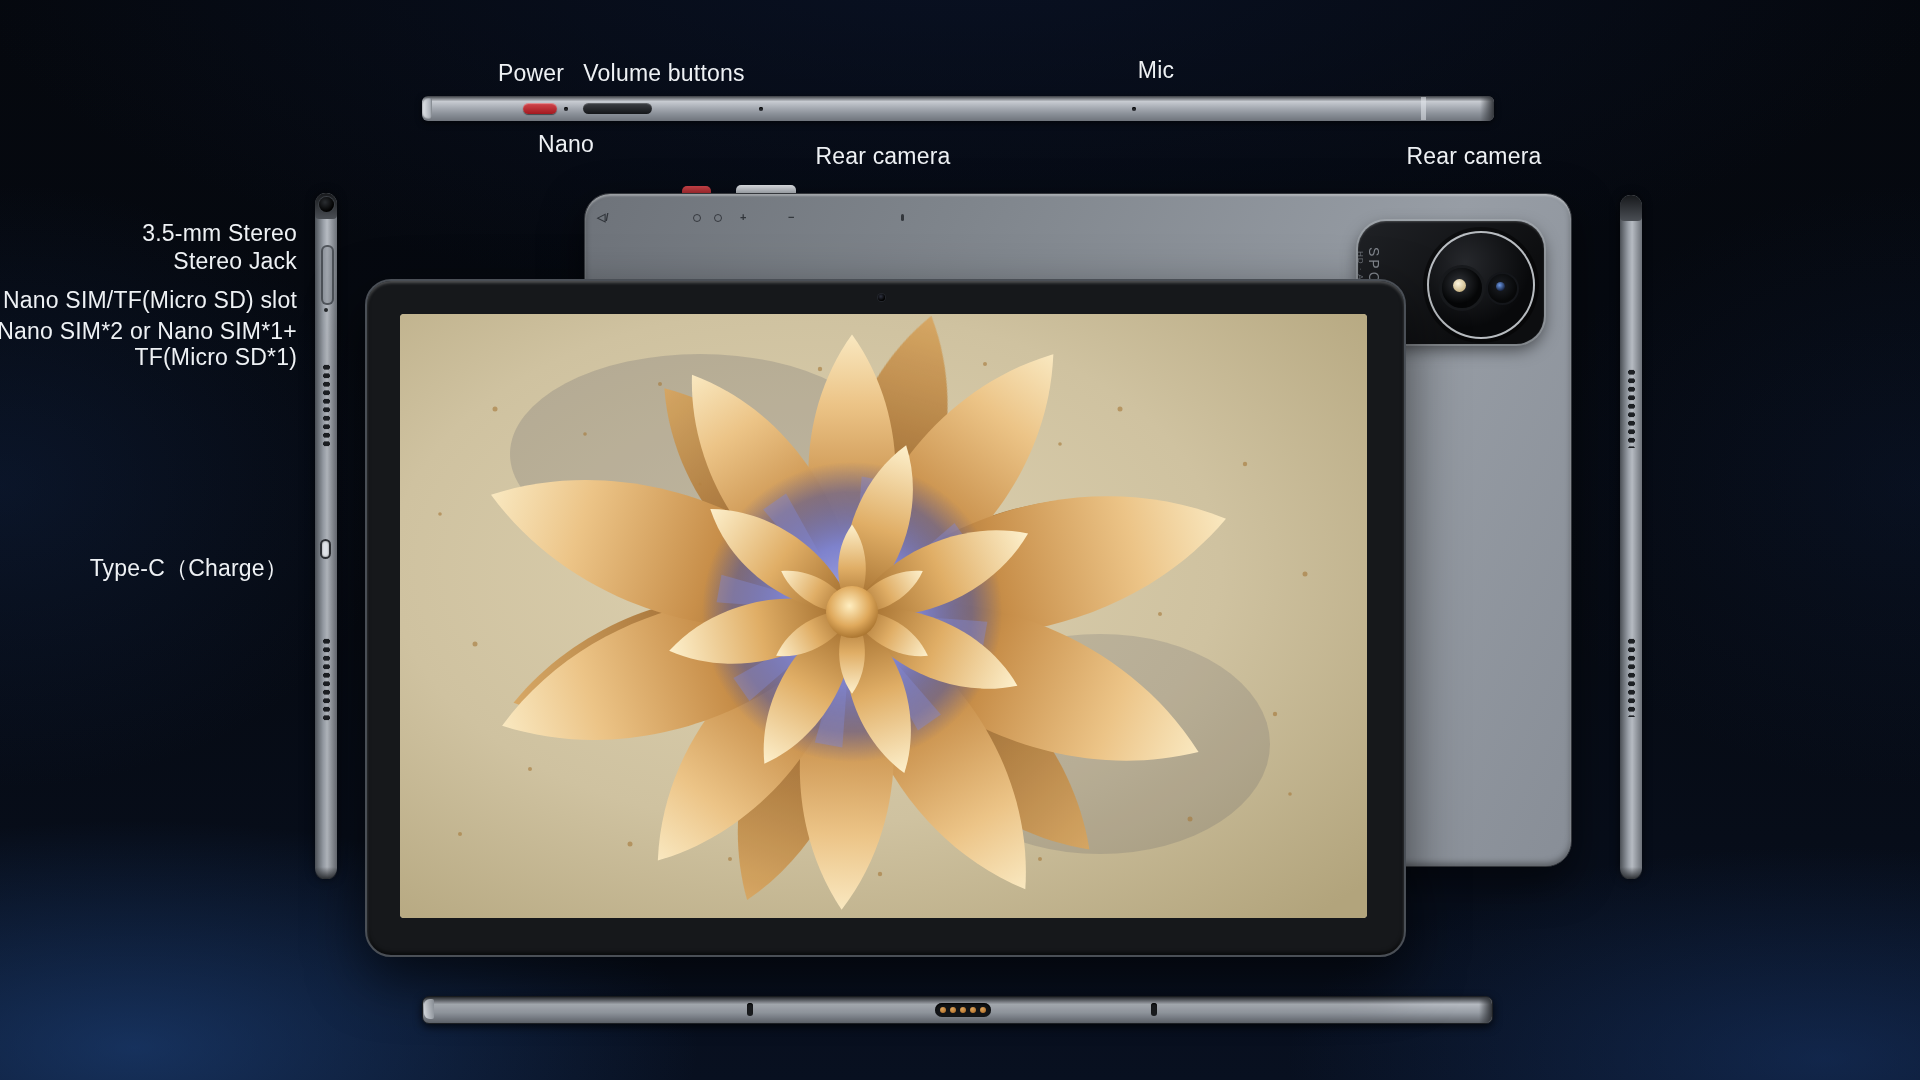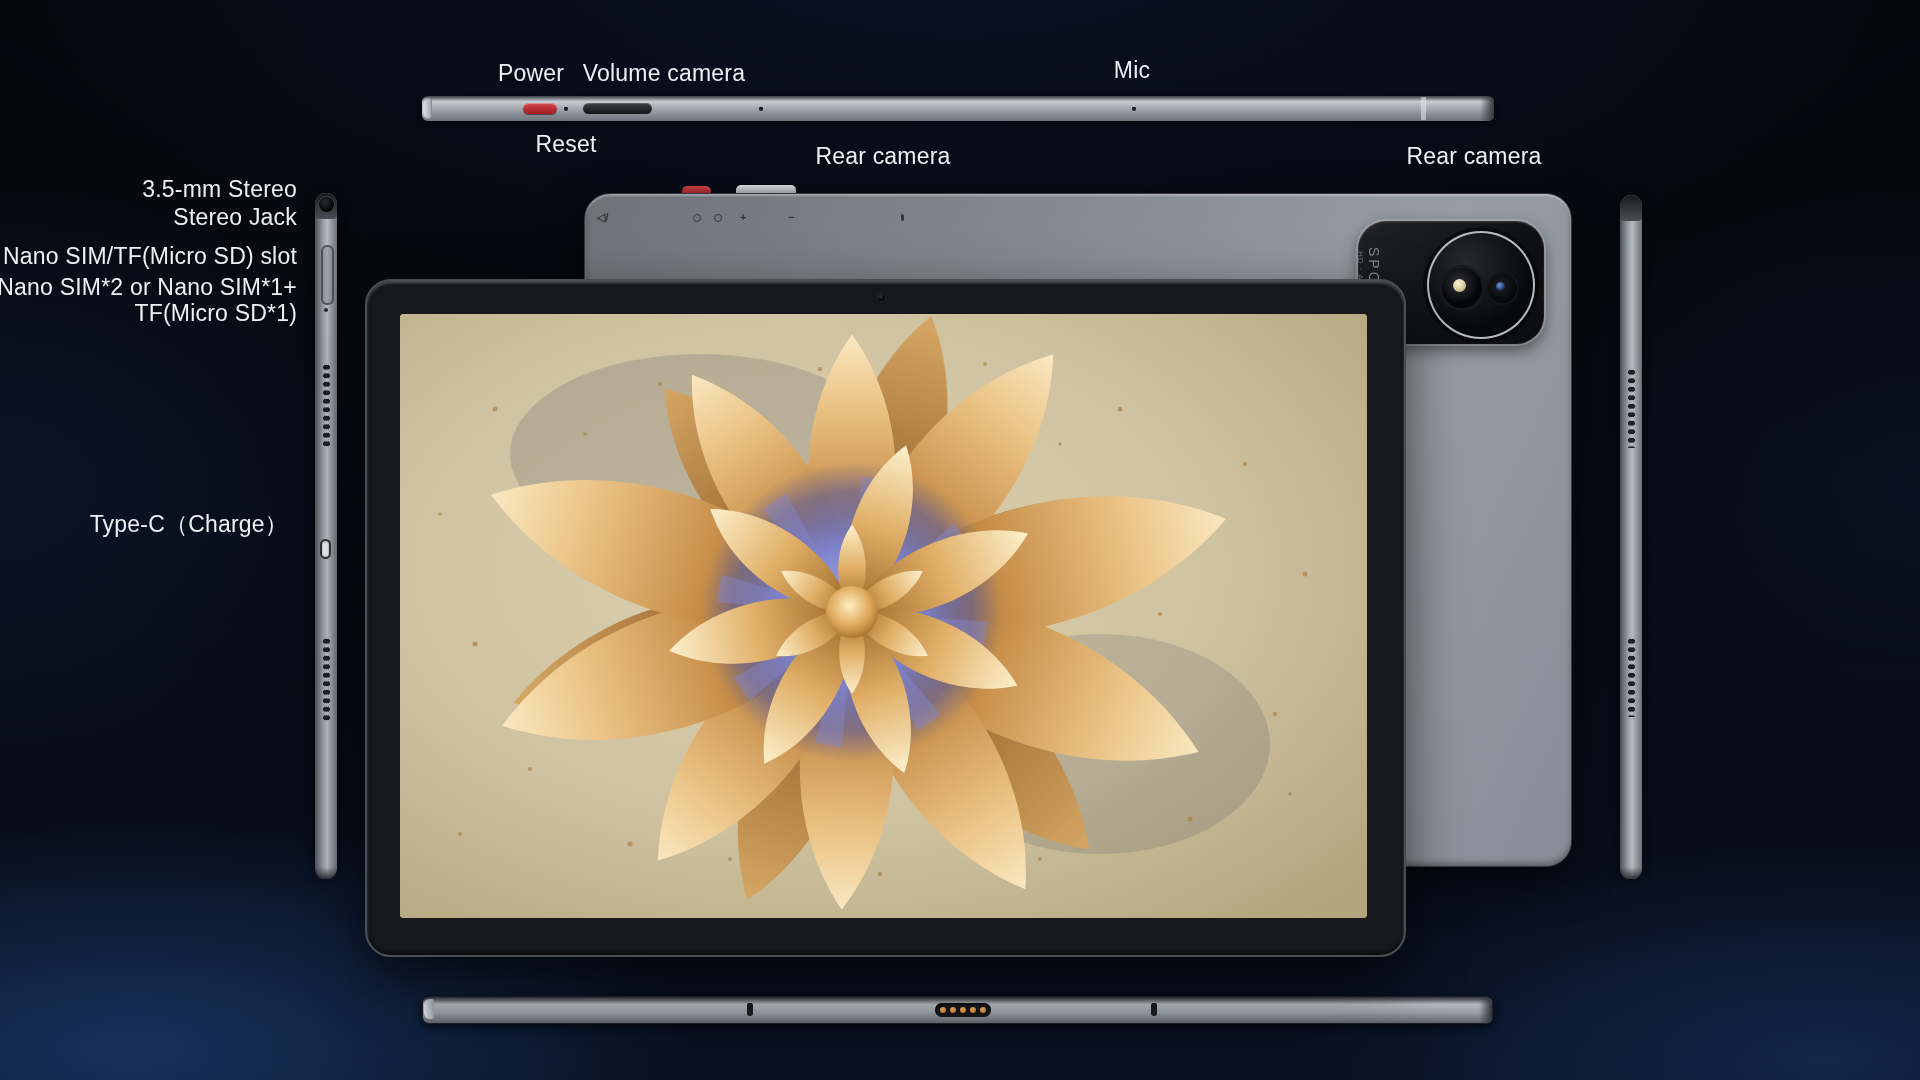--- a/index.html
+++ b/index.html
@@ -7,21 +7,21 @@
     font-family:"Liberation Sans",sans-serif;
     background:
       radial-gradient(42% 30% at 7% 97%, rgba(38,86,160,.48), transparent 70%),
       radial-gradient(40% 28% at 95% 98%, rgba(32,72,140,.40), transparent 70%),
       radial-gradient(30% 40% at 0% 45%, rgba(22,48,96,.30), transparent 70%),
       radial-gradient(30% 40% at 100% 45%, rgba(18,40,84,.22), transparent 70%),
       radial-gradient(70% 45% at 50% -5%, rgba(12,24,52,.55), transparent 75%),
       linear-gradient(180deg,#05080e 0%,#060a12 55%,#081020 100%);}
   .lbl{position:absolute;color:#eef1f4;font-size:23px;font-weight:500;line-height:1.2;
        white-space:nowrap;transform:translateX(-50%);letter-spacing:.2px;}
-  .lbl-left{transform:none;text-align:right;}
+  .lbl-left{transform:none;text-align:right;margin-top:44px;}
   
   .topbar{position:absolute;left:422px;top:96px;width:1072px;height:25px;border-radius:6px;
     background:linear-gradient(180deg,#3a3d42 0%,#c7cbd1 22%,#a6abb3 48%,#8a9098 72%,#6f747c 100%);
     box-shadow:0 2px 6px rgba(0,0,0,.6);}
   .topbar .cap-l{position:absolute;left:0;top:2px;width:10px;height:21px;border-radius:6px 2px 2px 6px;
     background:linear-gradient(90deg,#e6e9ed,#9fa5ad);box-shadow:inset 0 0 2px #41454b;}
   .topbar .cap-r{position:absolute;right:0;top:0;width:14px;height:100%;border-radius:0 6px 6px 0;
     background:linear-gradient(90deg,rgba(40,43,48,0),#34373c);}
   .pill{position:absolute;top:7px;height:11px;border-radius:6px;}
   .pill.red{left:101px;width:34px;background:linear-gradient(180deg,#d2484e,#a3191f);box-shadow:inset 0 1px 1px rgba(255,255,255,.4),0 1px 1px rgba(0,0,0,.5);}
@@ -98,23 +98,23 @@
     background:radial-gradient(circle at 40% 35%,#2e3240,#000 70%);box-shadow:0 0 0 1px #23262c;}
   .screen{position:absolute;left:33px;top:33px;width:967px;height:604px;border-radius:4px;overflow:hidden;background:#cfc2a0;}
   .screen svg{display:block;}
 </style>
 </head>
 <body>
 
 <div id="stage">
 
   <div class="lbl" style="left:531px;top:60px">Power</div>
-  <div class="lbl" style="left:664px;top:60px">Volume camera</div>
-  <div class="lbl" style="left:1132px;top:57px">Mic</div>
-  <div class="lbl" style="left:566px;top:131px">Reset</div>
+  <div class="lbl" style="left:664px;top:60px">Volume buttons</div>
+  <div class="lbl" style="left:1156px;top:57px">Mic</div>
+  <div class="lbl" style="left:566px;top:131px">Nano</div>
   <div class="lbl" style="left:883px;top:143px">Rear camera</div>
   <div class="lbl" style="left:1474px;top:143px">Rear camera</div>
 
   <div class="lbl lbl-left" style="right:1623px;top:176px">
     <div>3.5-mm Stereo</div>
     <div>Stereo Jack</div>
   </div>
   <div class="lbl lbl-left" style="right:1623px;top:243px">Nano SIM/TF(Micro SD) slot</div>
   <div class="lbl lbl-left" style="right:1623px;top:274px;line-height:1.13">
     <div>Nano SIM*2 or Nano SIM*1+</div>

